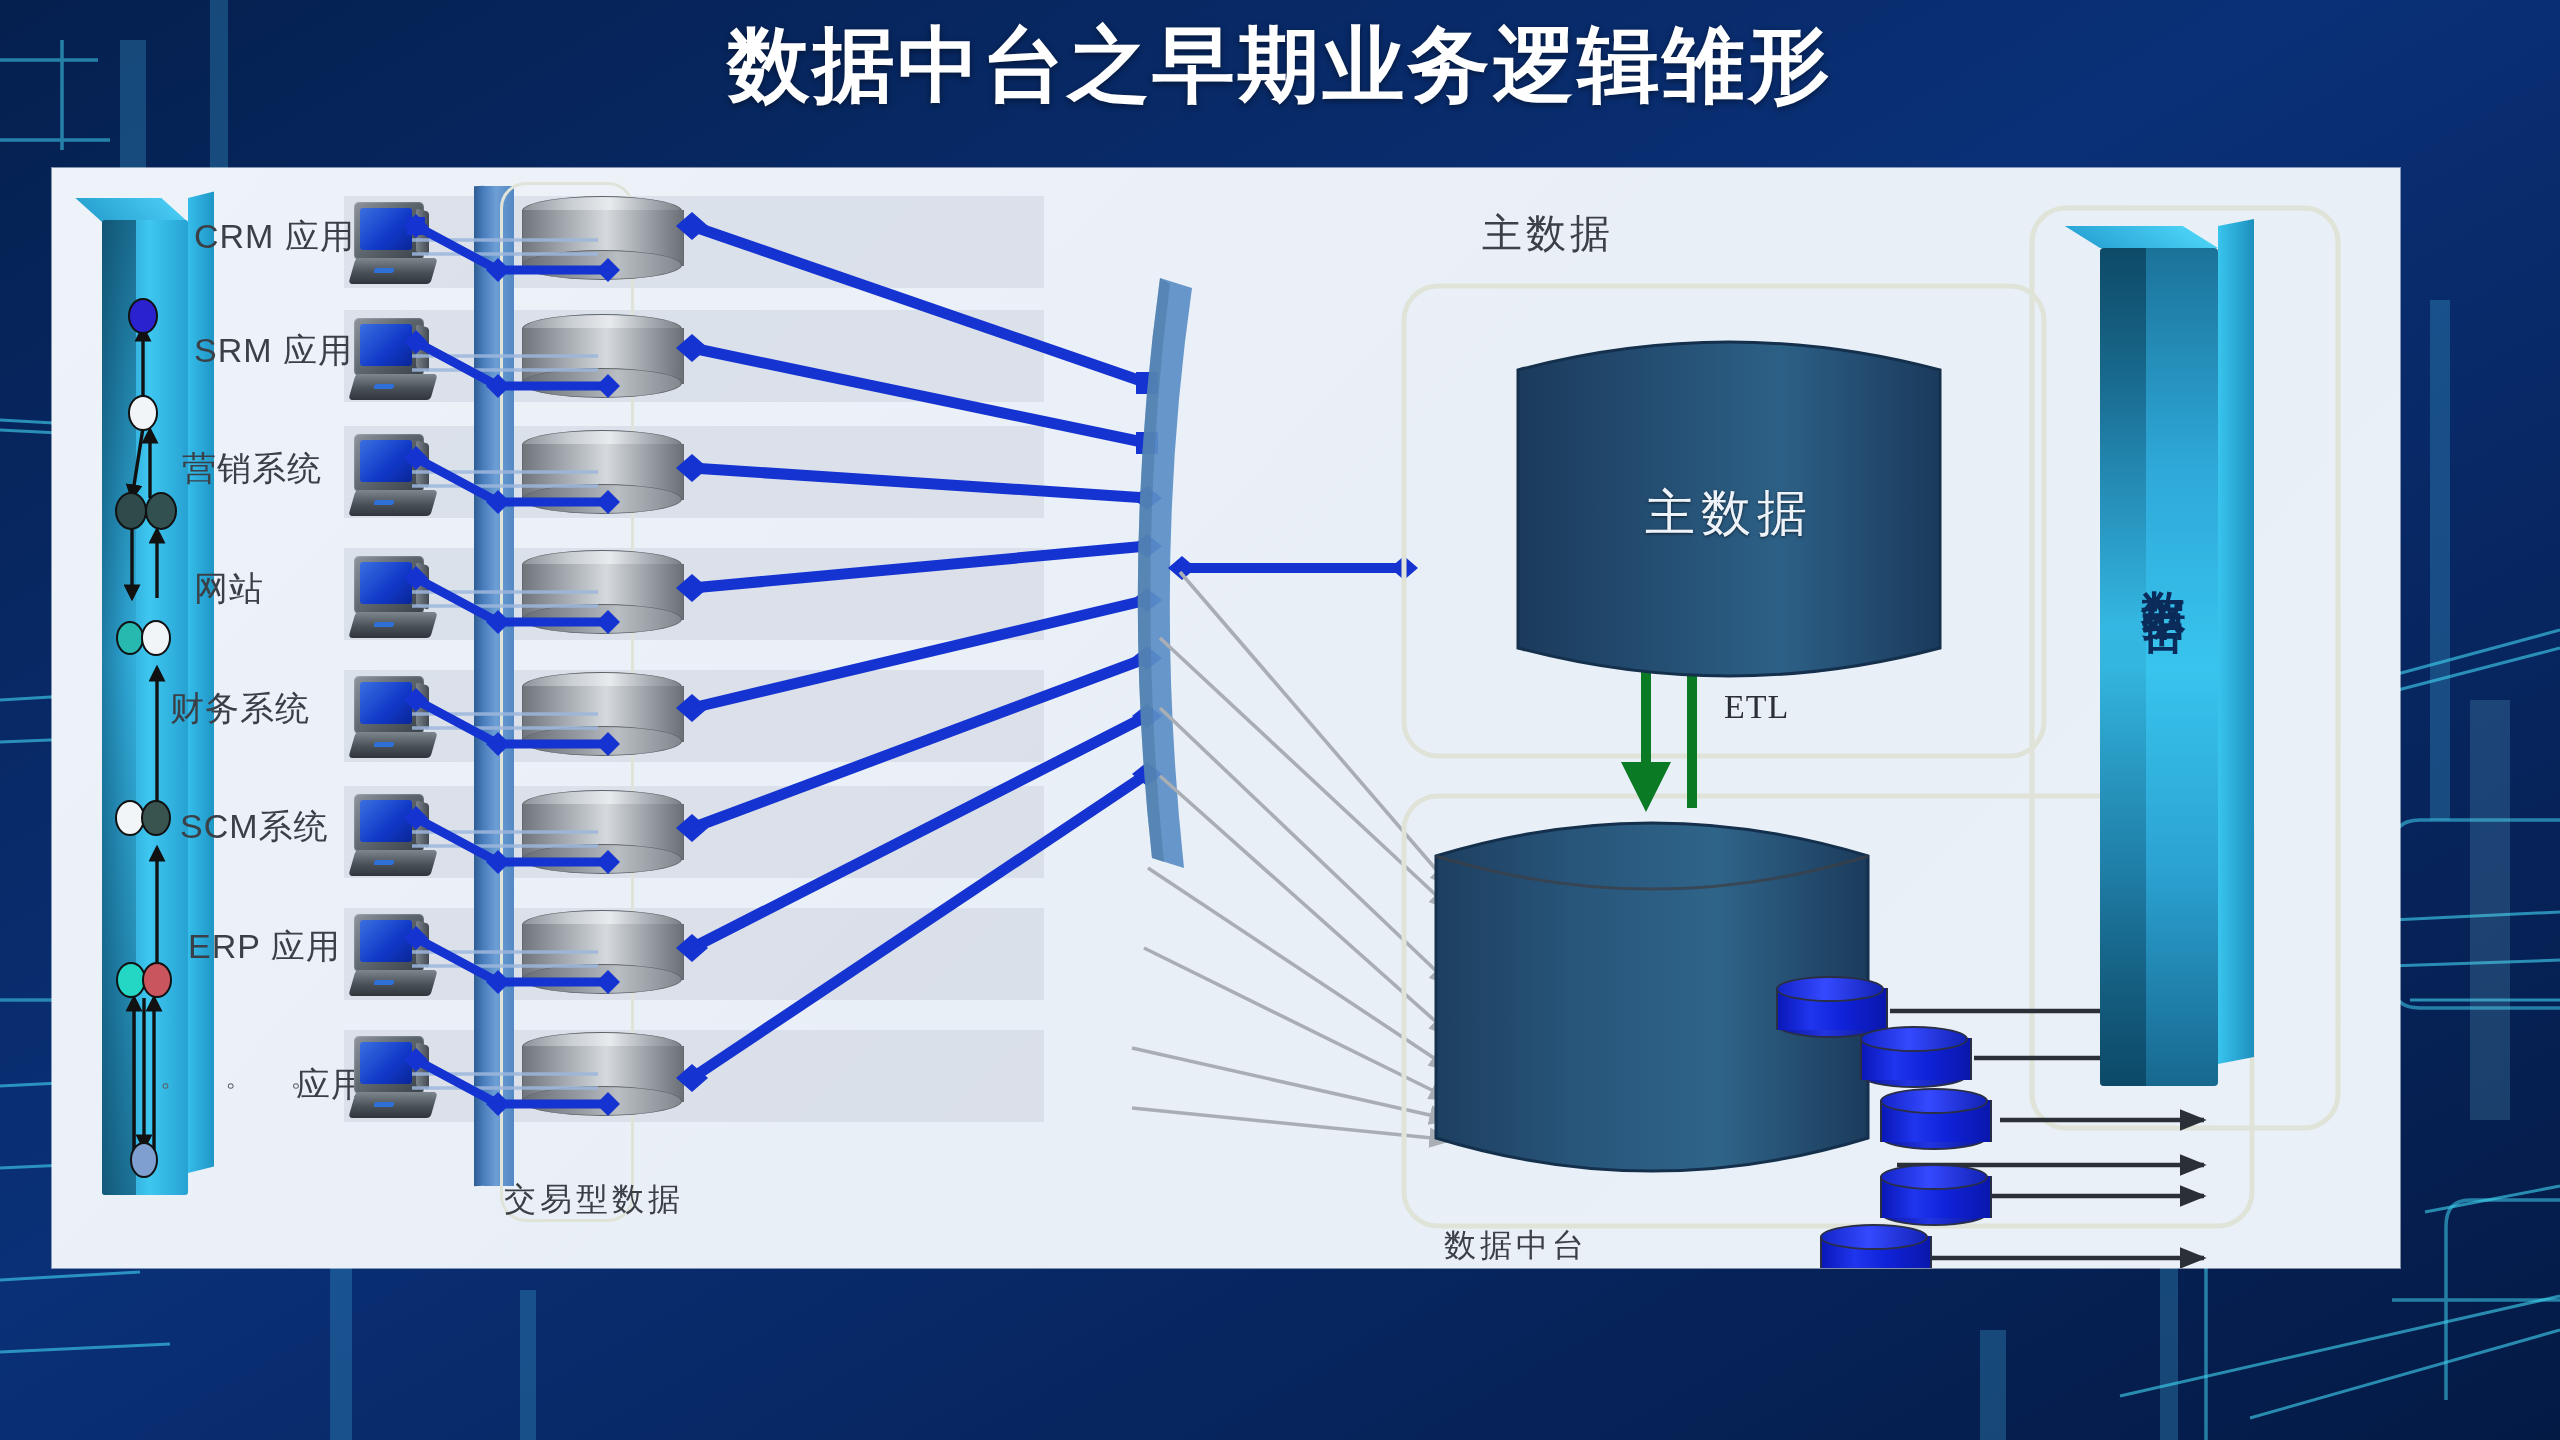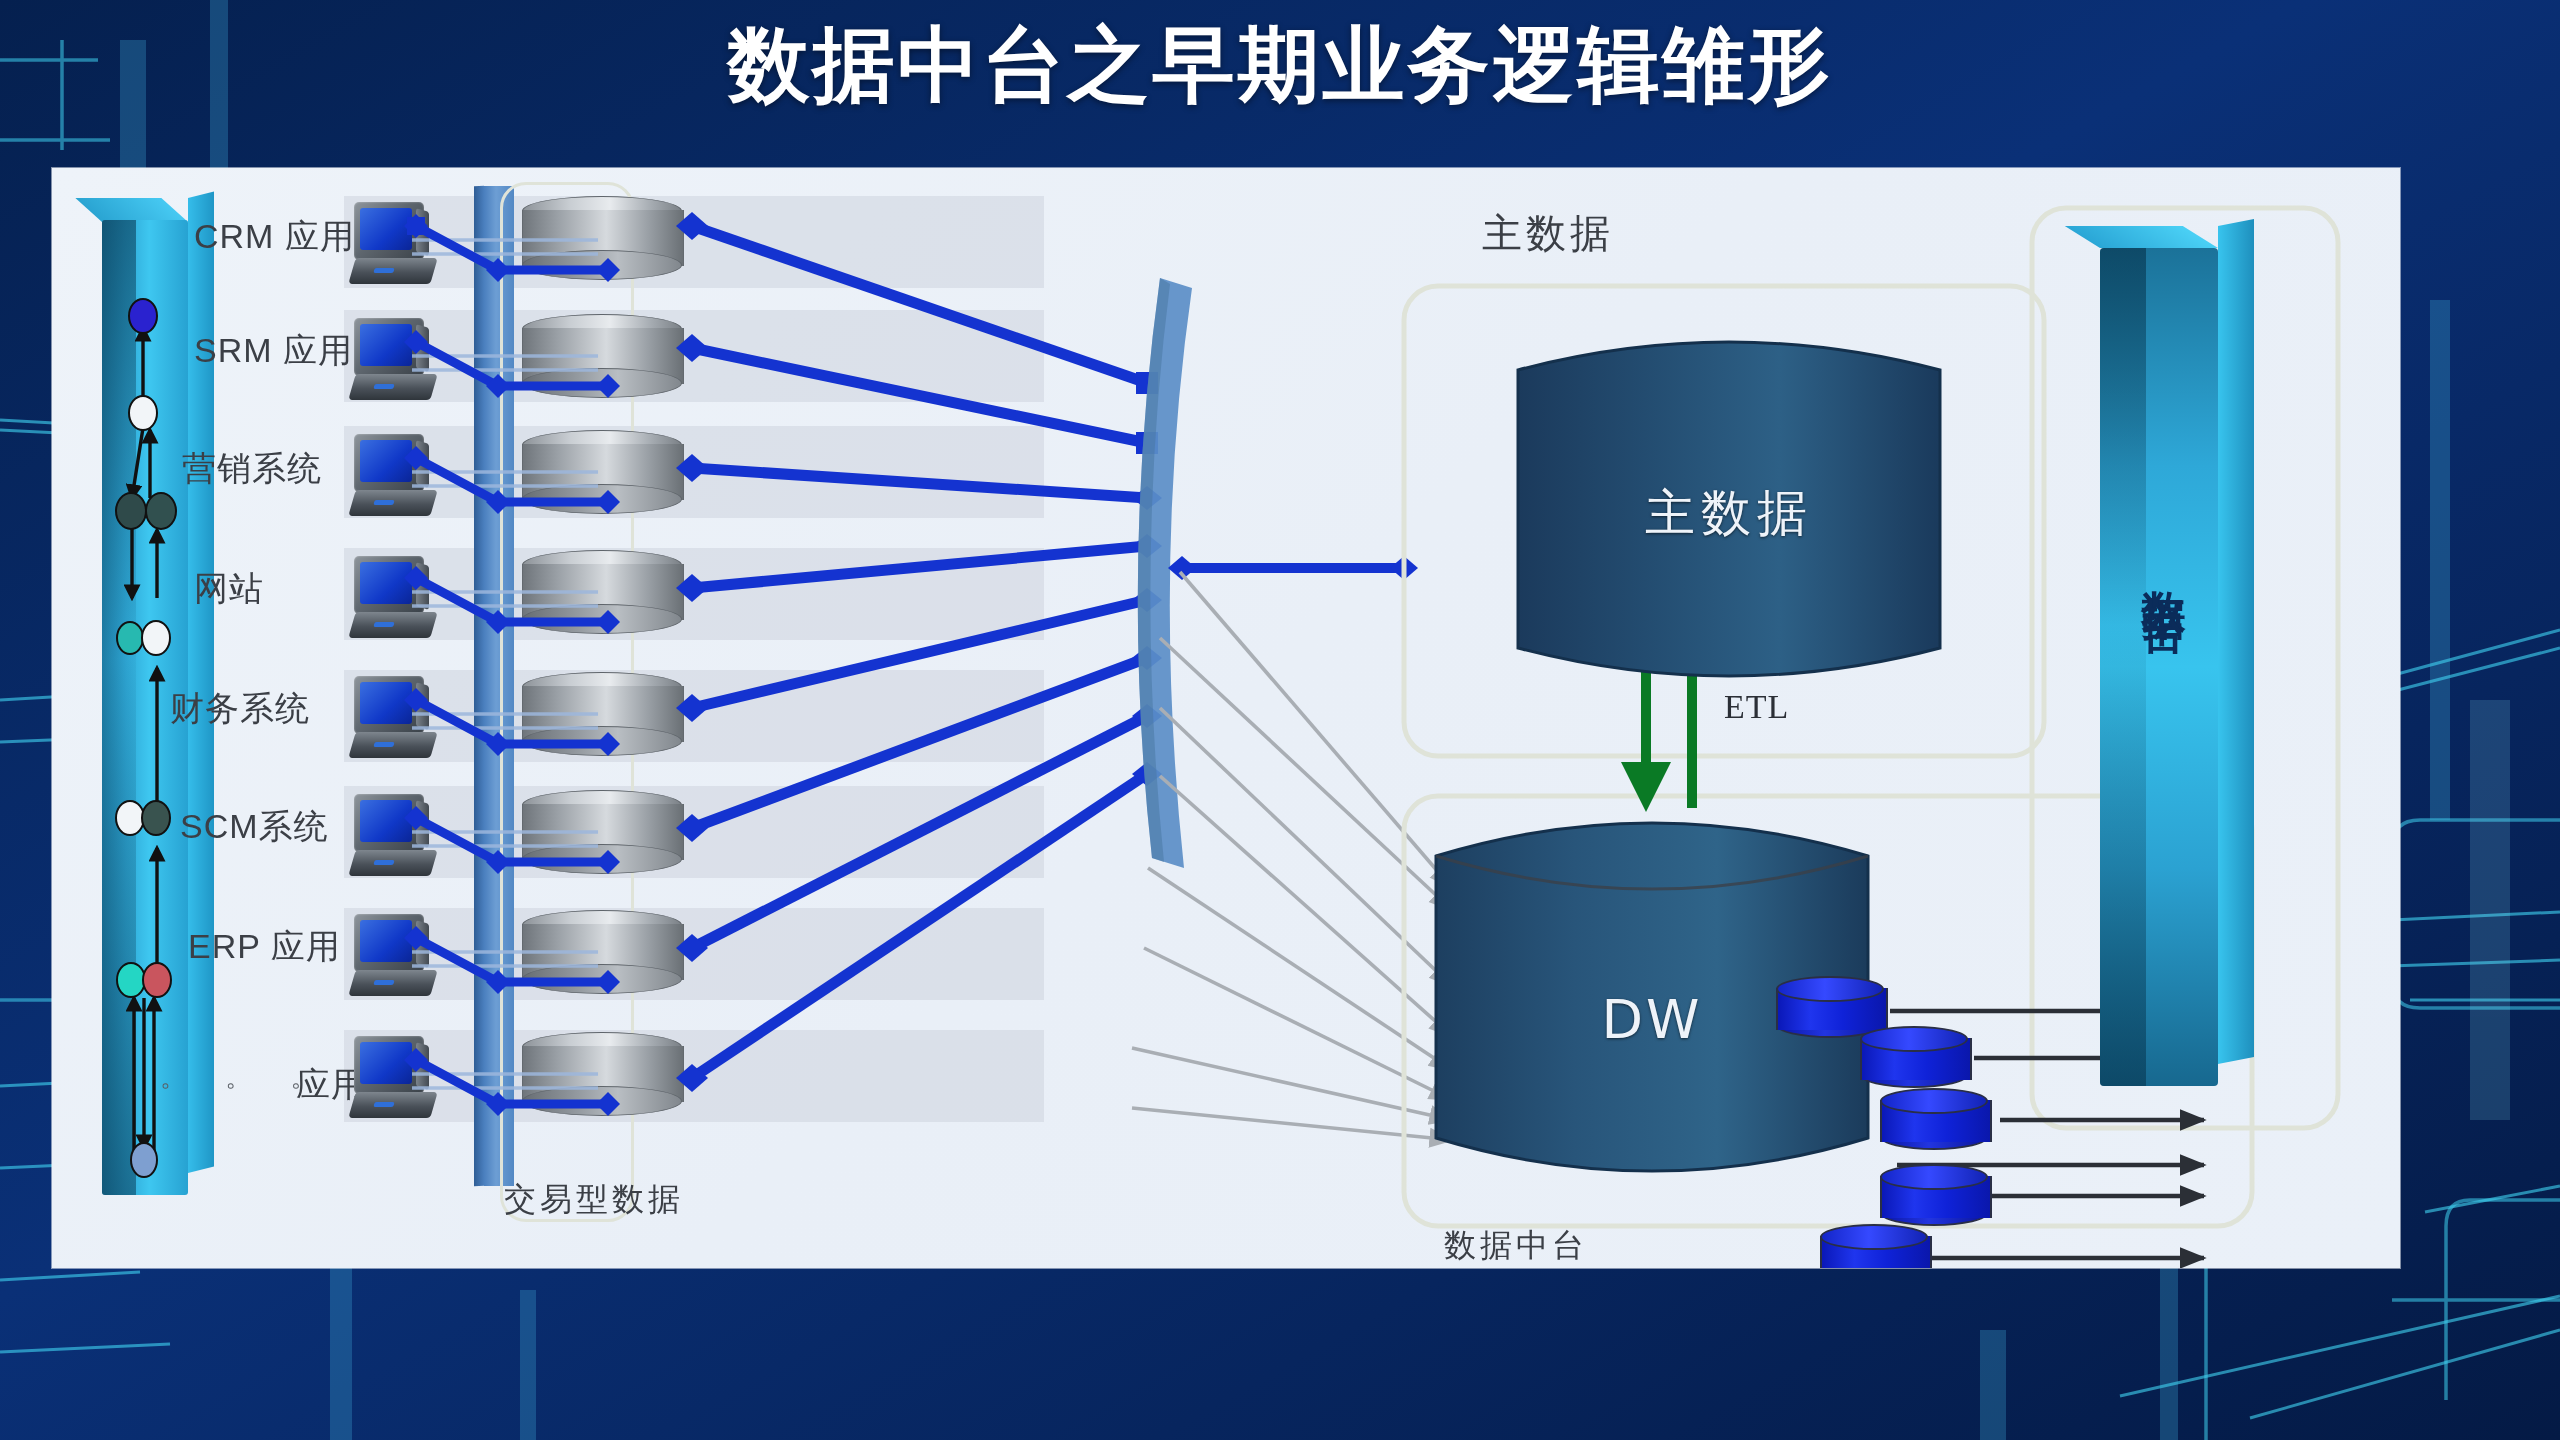--- a/index.html
+++ b/index.html
@@ -618,21 +618,20 @@
             <linearGradient id="dwg" x1="0" y1="0" x2="1" y2="0">
               <stop offset="0%" stop-color="#1d3f60"></stop>
               <stop offset="32%" stop-color="#28557a"></stop>
               <stop offset="65%" stop-color="#2f6489"></stop>
               <stop offset="100%" stop-color="#1b3b5b"></stop>
             </linearGradient>
           </defs>
           <path d="M4 48 Q220 -18 436 48 L436 330 Q220 396 4 330 Z" fill="url(#dwg)" stroke="#14304c" stroke-width="3"></path>
           <path d="M4 48 Q220 114 436 48" fill="none" stroke="#3c3f46" stroke-width="3" opacity=".75"></path>
         </svg>
-        <div class="dcyl-label" style="top:180px;font-size:54px;letter-spacing:3px">DW</div>
       </div>
 
       <div class="mart" style="left:1724px;top:808px">
           <div class="bot"></div>
           <div class="body"></div>
           <div class="top"></div>
         </div>
       <div class="mart" style="left:1808px;top:858px">
           <div class="bot"></div>
           <div class="body"></div>

